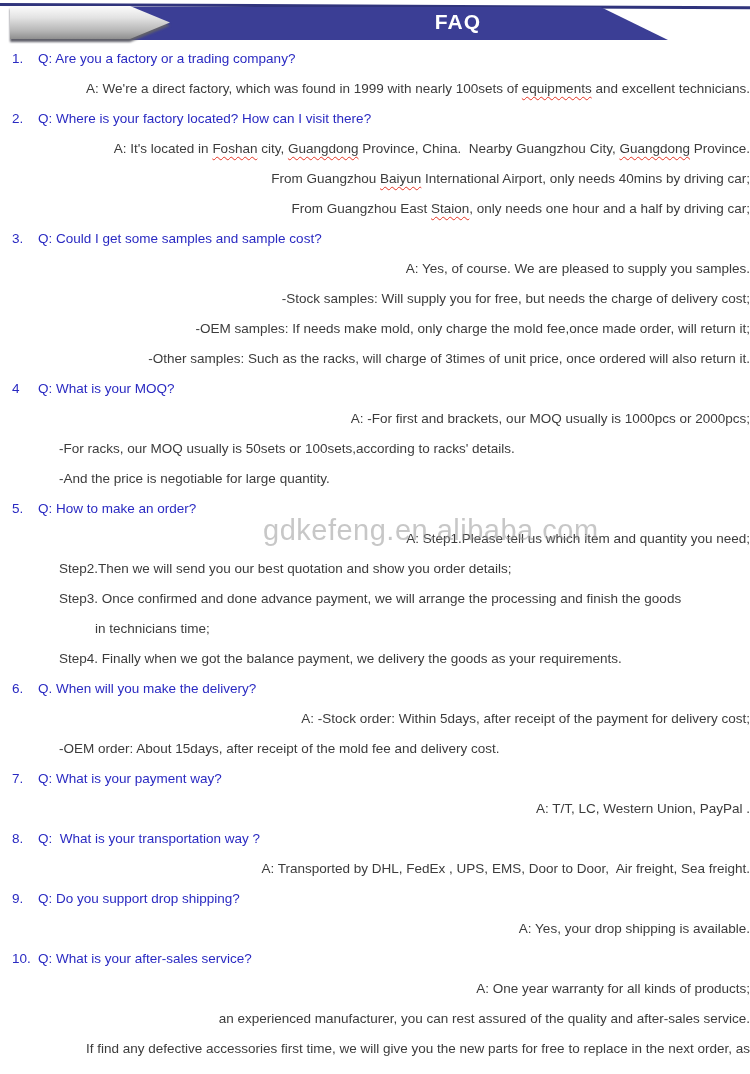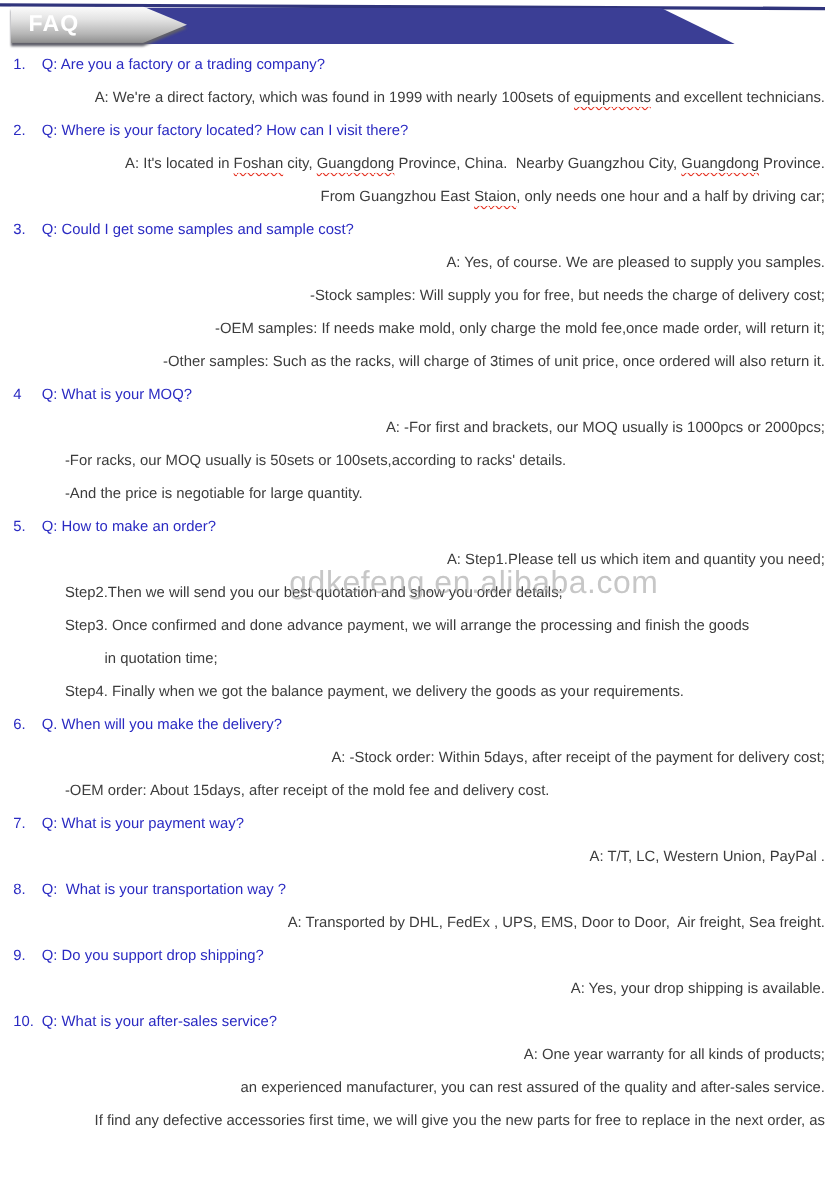--- a/index.html
+++ b/index.html
@@ -25,21 +25,21 @@
   .grayarrow-wrap {
     position:absolute; left:10px; top:6px; width:160px; height:33px;
     filter:drop-shadow(0 3px 1px #60606a);
   }
   .grayarrow {
     width:100%; height:100%;
     background:linear-gradient(#fcfcfc, #e3e3e3 35%, #b6b6b6 75%, #8f8f8f);
     clip-path:polygon(0 0, 75% 0, 100% 50%, 75% 100%, 0 100%);
   }
   .faqtitle {
-    position:absolute; left:26px; top:10px; width:455px; text-align:left;
+    position:absolute; left:26px; top:10px; width:455px; text-align:right;
     color:#ffffff; font-size:21px; font-weight:bold; letter-spacing:1px;
   }
   .content { position:relative; padding-top:0; }
   .qline {
     display:flex; color:var(--q-color); font-size:13.5px; line-height:30px;
     padding-left:12px; white-space:pre;
   }
   .num { min-width:26px; }
   .aline {
     font-size:13.5px; line-height:30px; color:var(--text-color); white-space:pre;
@@ -73,41 +73,42 @@
 </div>
 
 <div class="content" id="faq-list">
     <div class="item">
       <div class="qline"><span class="num">1.</span><span class="qtext">Q: Are you a factory or a trading company?</span></div>
       <div class="aline ind0"><span class="seg">A: We're a direct factory, which was found in 1999 with nearly 100sets of </span><span class="sp">equipments</span><span class="seg"> and excellent technicians.</span></div>
     </div>
     <div class="item">
       <div class="qline"><span class="num">2.</span><span class="qtext">Q: Where is your factory located? How can I visit there?</span></div>
       <div class="aline ind0"><span class="seg">A: It's located in </span><span class="sp">Foshan</span><span class="seg"> city, </span><span class="sp">Guangdong</span><span class="seg"> Province, China.  Nearby Guangzhou City, </span><span class="sp">Guangdong</span><span class="seg"> Province.</span></div>
+      <div class="aline ind0"><span class="seg">From Guangzhou </span><span class="sp">Baiyun</span><span class="seg"> International Airport, only needs 40mins by driving car;</span></div>
       <div class="aline ind0"><span class="seg">From Guangzhou East </span><span class="sp">Staion</span><span class="seg">, only needs one hour and a half by driving car;</span></div>
     </div>
     <div class="item">
       <div class="qline"><span class="num">3.</span><span class="qtext">Q: Could I get some samples and sample cost?</span></div>
       <div class="aline ind0"><span class="seg">A: Yes, of course. We are pleased to supply you samples.</span></div>
       <div class="aline ind0"><span class="seg">-Stock samples: Will supply you for free, but needs the charge of delivery cost;</span></div>
       <div class="aline ind0"><span class="seg">-OEM samples: If needs make mold, only charge the mold fee,once made order, will return it;</span></div>
       <div class="aline ind0"><span class="seg">-Other samples: Such as the racks, will charge of 3times of unit price, once ordered will also return it.</span></div>
     </div>
     <div class="item">
       <div class="qline"><span class="num">4</span><span class="qtext">Q: What is your MOQ?</span></div>
       <div class="aline ind0"><span class="seg">A: -For first and brackets, our MOQ usually is 1000pcs or 2000pcs;</span></div>
       <div class="aline ind1"><span class="seg">-For racks, our MOQ usually is 50sets or 100sets,according to racks' details.</span></div>
       <div class="aline ind1"><span class="seg">-And the price is negotiable for large quantity.</span></div>
     </div>
     <div class="item">
       <div class="qline"><span class="num">5.</span><span class="qtext">Q: How to make an order?</span></div>
       <div class="aline ind0"><span class="seg">A: Step1.Please tell us which item and quantity you need;</span></div>
       <div class="aline ind1"><span class="seg">Step2.Then we will send you our best quotation and show you order details;</span></div>
       <div class="aline ind1"><span class="seg">Step3. Once confirmed and done advance payment, we will arrange the processing and finish the goods</span></div>
-      <div class="aline ind2"><span class="seg">in quotation time;</span></div>
+      <div class="aline ind2"><span class="seg">in technicians time;</span></div>
       <div class="aline ind1"><span class="seg">Step4. Finally when we got the balance payment, we delivery the goods as your requirements.</span></div>
     </div>
     <div class="item">
       <div class="qline"><span class="num">6.</span><span class="qtext">Q. When will you make the delivery?</span></div>
       <div class="aline ind0"><span class="seg">A: -Stock order: Within 5days, after receipt of the payment for delivery cost;</span></div>
       <div class="aline ind1"><span class="seg">-OEM order: About 15days, after receipt of the mold fee and delivery cost.</span></div>
     </div>
     <div class="item">
       <div class="qline"><span class="num">7.</span><span class="qtext">Q: What is your payment way?</span></div>
       <div class="aline ind0"><span class="seg">A: T/T, LC, Western Union, PayPal .</span></div>

